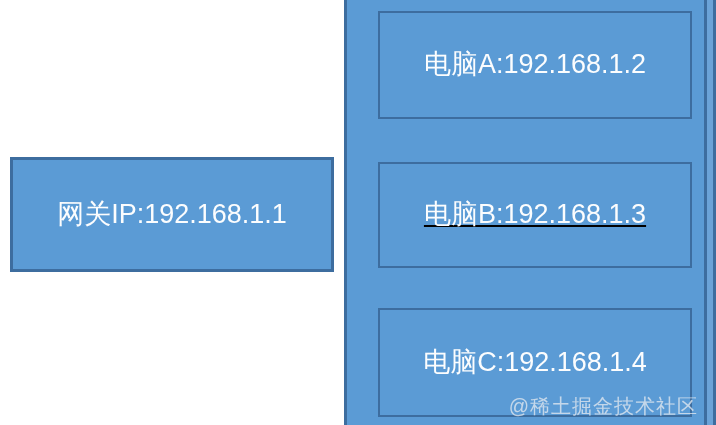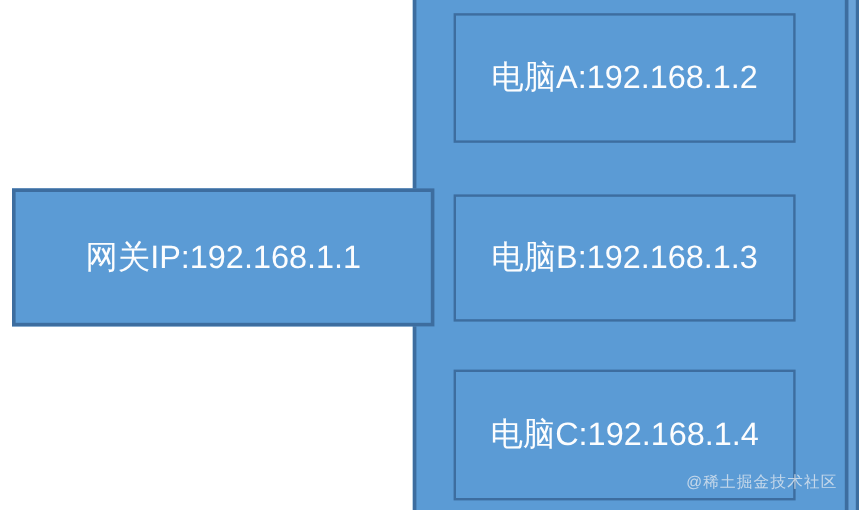--- a/index.html
+++ b/index.html
@@ -25,21 +25,21 @@
     color: var(--text, #ffffff);
     font-size: 27px;
     line-height: 1.15;
     white-space: nowrap;
     text-align: center;
   }
   
   .gateway {
     left: 10px;
     top: 157px;
-    width: 352px;
+    width: 324px;
     height: 115px;
     background: var(--fill, #5b9bd5);
     border: 3px solid var(--border, #41719c);
   }
   
   .lan-group {
     position: absolute;
     left: 344px;
     top: -4px;
     width: 372px;
@@ -62,33 +62,33 @@
     position: absolute;
     top: 0;
     right: 0;
     width: 6px;
     height: 100%;
     background: var(--fill-light, #6ba3d8);
   }
   
   .computer {
     left: 378px;
-    width: 285px;
+    width: 314px;
     background: transparent;
     border: 2px solid var(--border, #41719c);
   }
   .computer-a { top: 11px;  height: 108px; }
-  .computer-b { top: 162px; height: 106px; }
+  .computer-b { top: 162px; height: 106px; text-decoration: underline; }
   .computer-c { top: 308px; height: 109px; align-items: center; }
 
   .watermark {
     position: absolute;
     right: 18px;
     top: 393px;
-    font-size: 13px;
+    font-size: 20px;
     letter-spacing: 1px;
     color: var(--watermark, #e8ecf1);
     opacity: 0.75;
     white-space: nowrap;
   }
 </style>
 </head>
 <body>
 
 <div class="lan-group">

